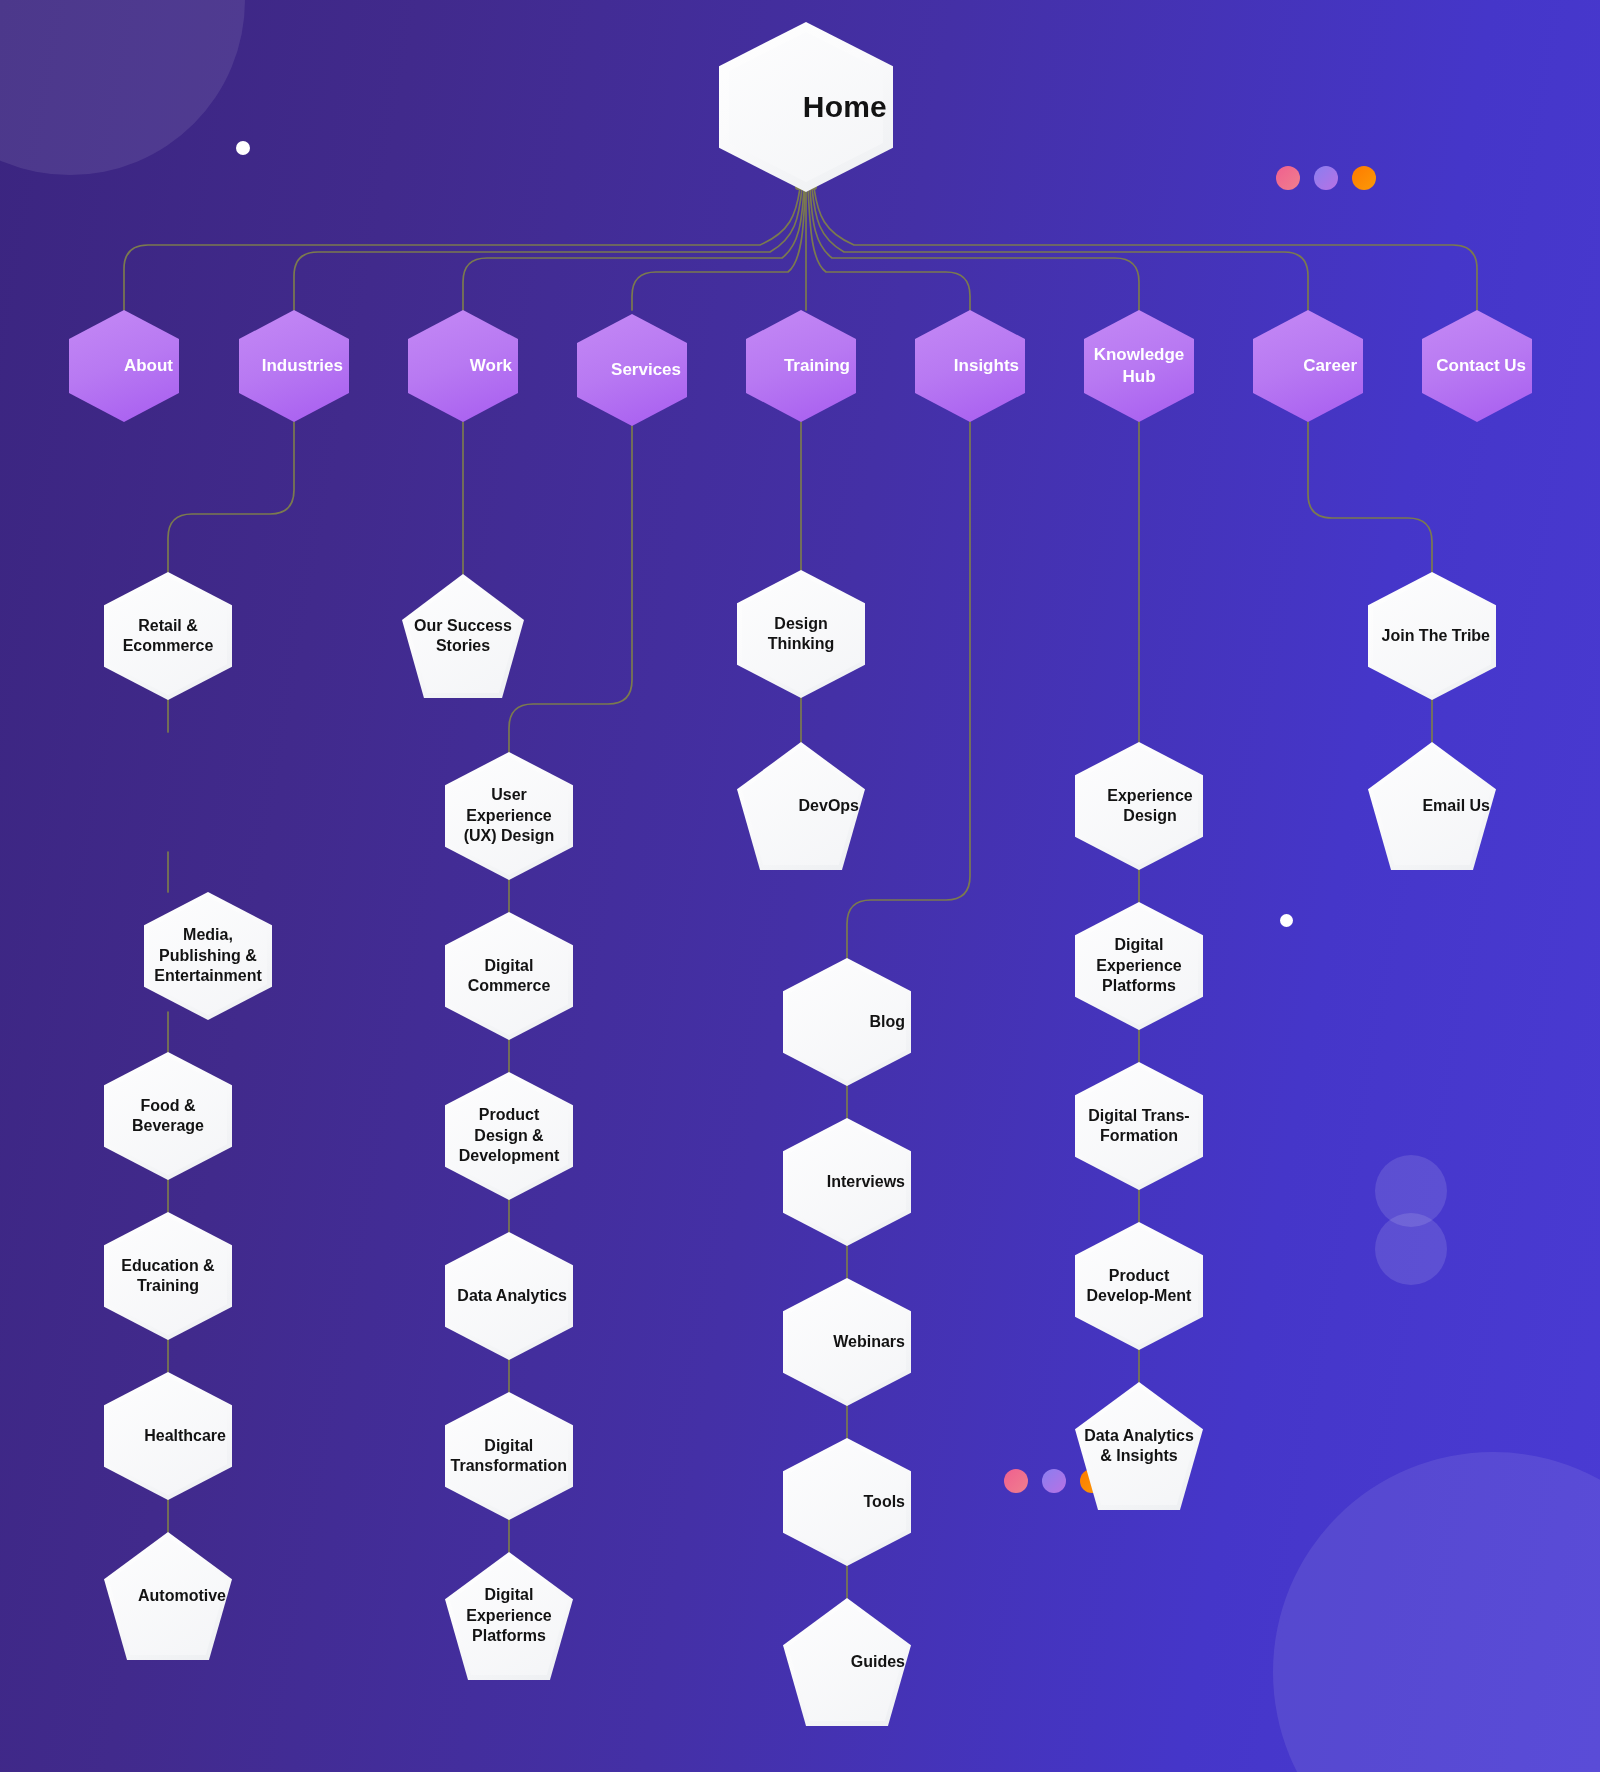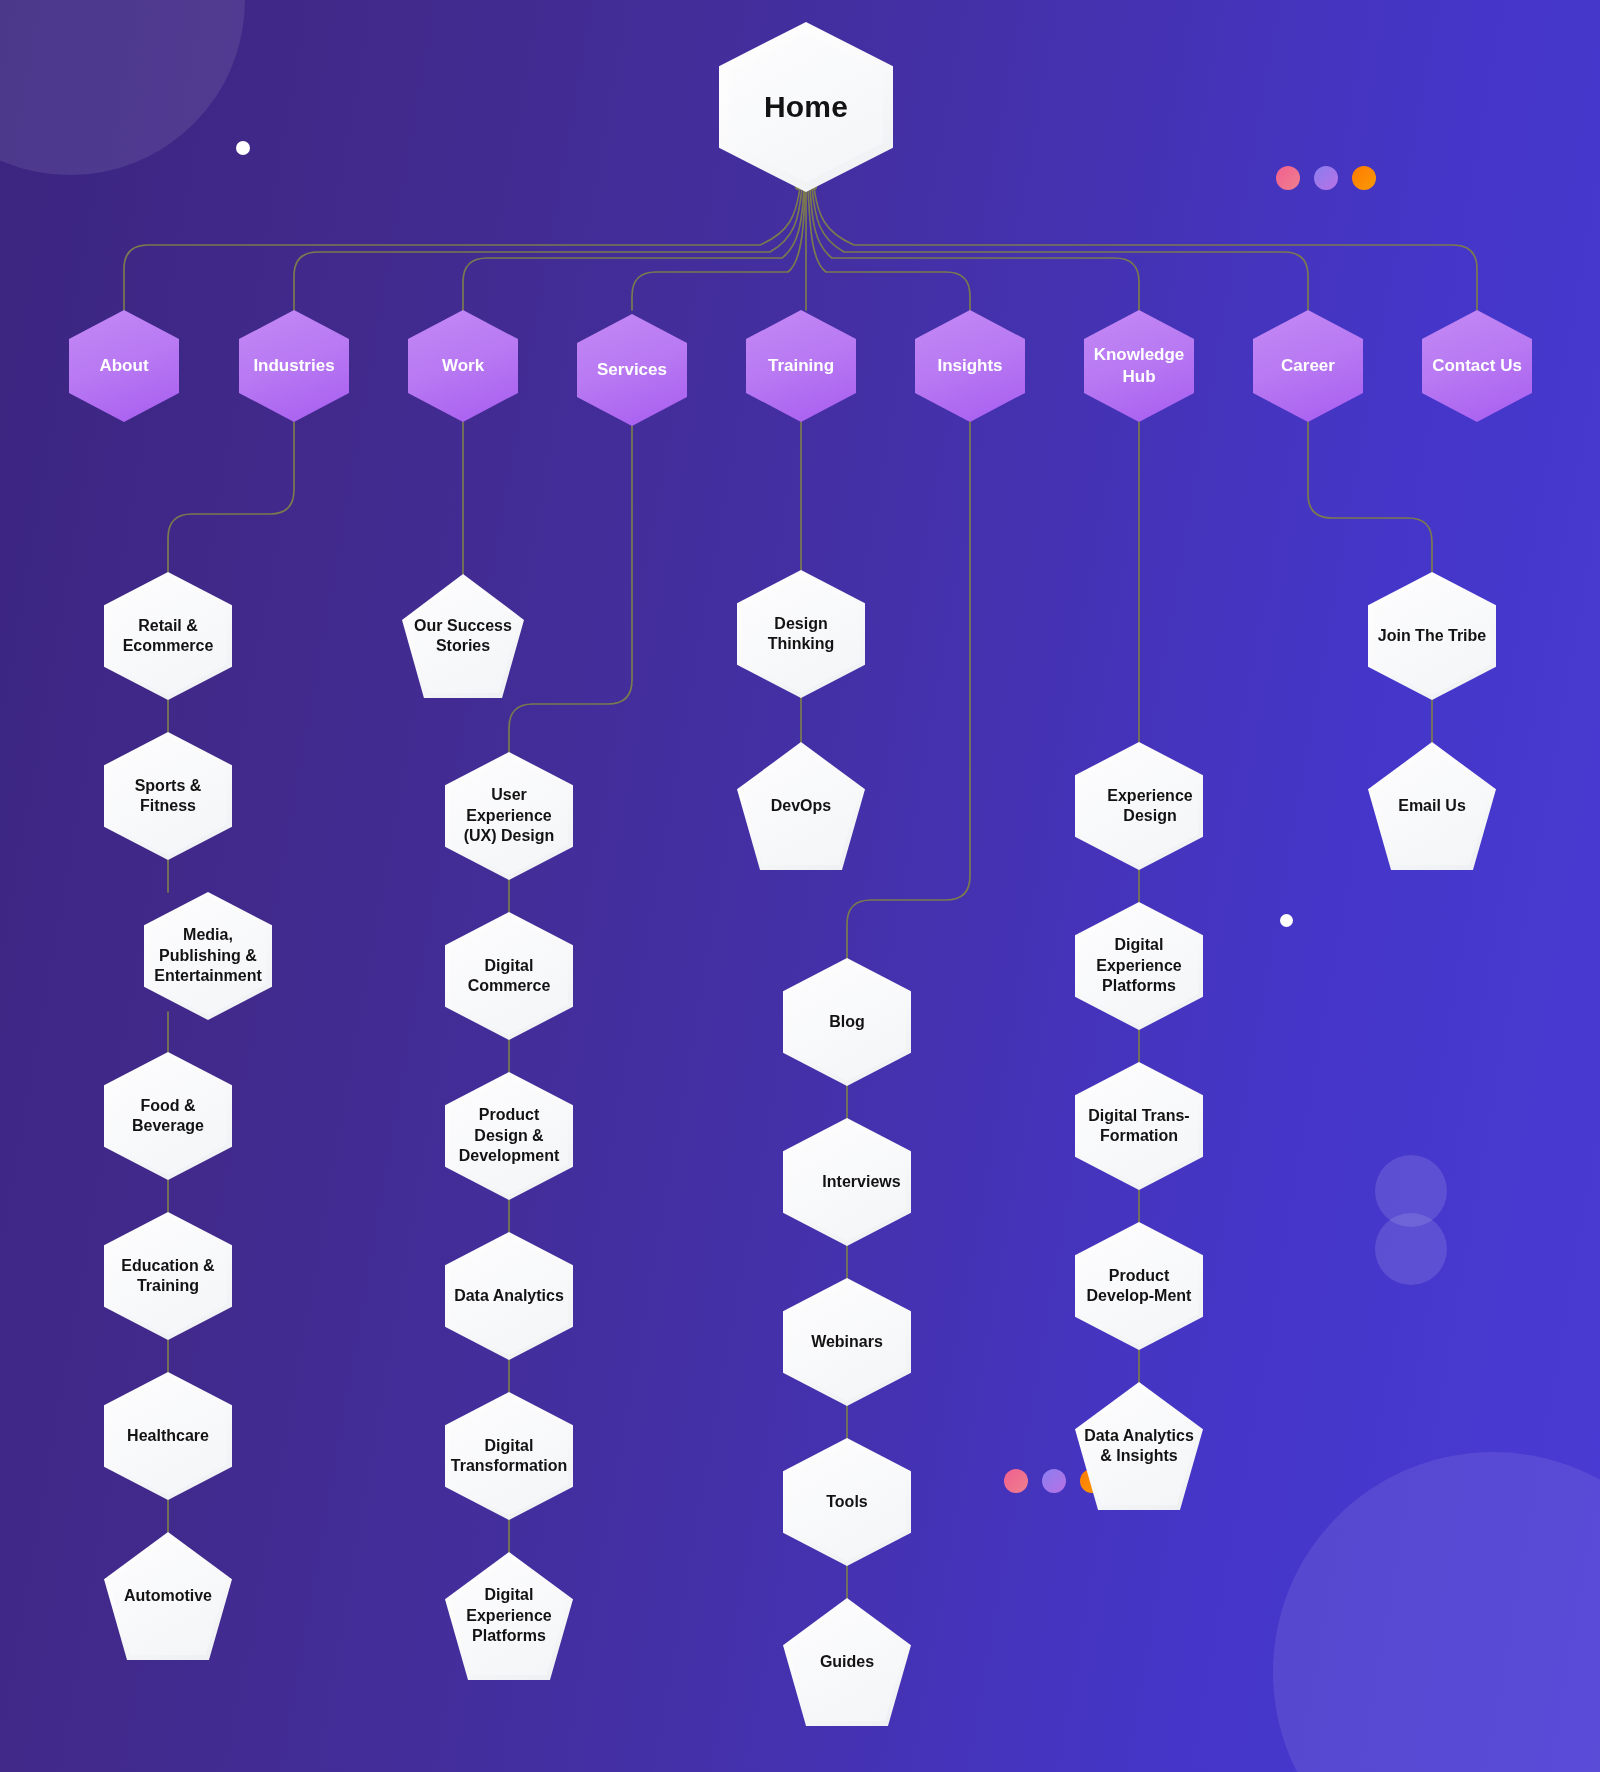--- a/index.html
+++ b/index.html
@@ -33,21 +33,21 @@
   .d-orange { background:linear-gradient(135deg,#ff7a00 0%,#fb9a06 100%); }
   #dots-top { left:1276px; top:166px; }
   #dots-bottom { left:1004px; top:1469px; }
 
   
   #wires { position:absolute; left:0; top:0; width:1600px; height:1772px; }
 
   
   .node {
     position:absolute;
-    display:flex; align-items:center; justify-content:center;
+    display:flex; align-items:center; justify-content:flex-end;
     text-align:center;
     line-height:1.28;
   }
   .node .lbl { position:relative; z-index:3; padding:0 6px; }
 
   
   .hexbody, .pentbody {
     position:absolute; left:0; top:0; width:100%; height:100%;
   }
   .hexbody {
@@ -215,25 +215,20 @@
   <div class="node purple n-lvl1" style="left:1422px; top:310px;">
     <div class="hexbody"></div>
     <span class="lbl">Contact Us</span>
   </div>
 
   <div class="node white n-sub wide" style="left:104px; top:572px;">
     <div class="hexbody"></div>
     <div class="inner hexclip"></div>
     <span class="lbl">Retail &amp; Ecommerce</span>
   </div>
-  <div class="node white n-sub wide" style="left:104px; top:732px;">
-    <div class="hexbody"></div>
-    <div class="inner hexclip"></div>
-    <span class="lbl">Sports &amp; Fitness</span>
-  </div>
   <div class="node white n-sub wide" style="left:104px; top:892px;margin-left:40px;">
     <div class="hexbody"></div>
     <div class="inner hexclip"></div>
     <span class="lbl">Media, Publishing &amp; Entertainment</span>
   </div>
   <div class="node white n-sub wide" style="left:104px; top:1052px;">
     <div class="hexbody"></div>
     <div class="inner hexclip"></div>
     <span class="lbl">Food &amp; Beverage</span>
   </div>

